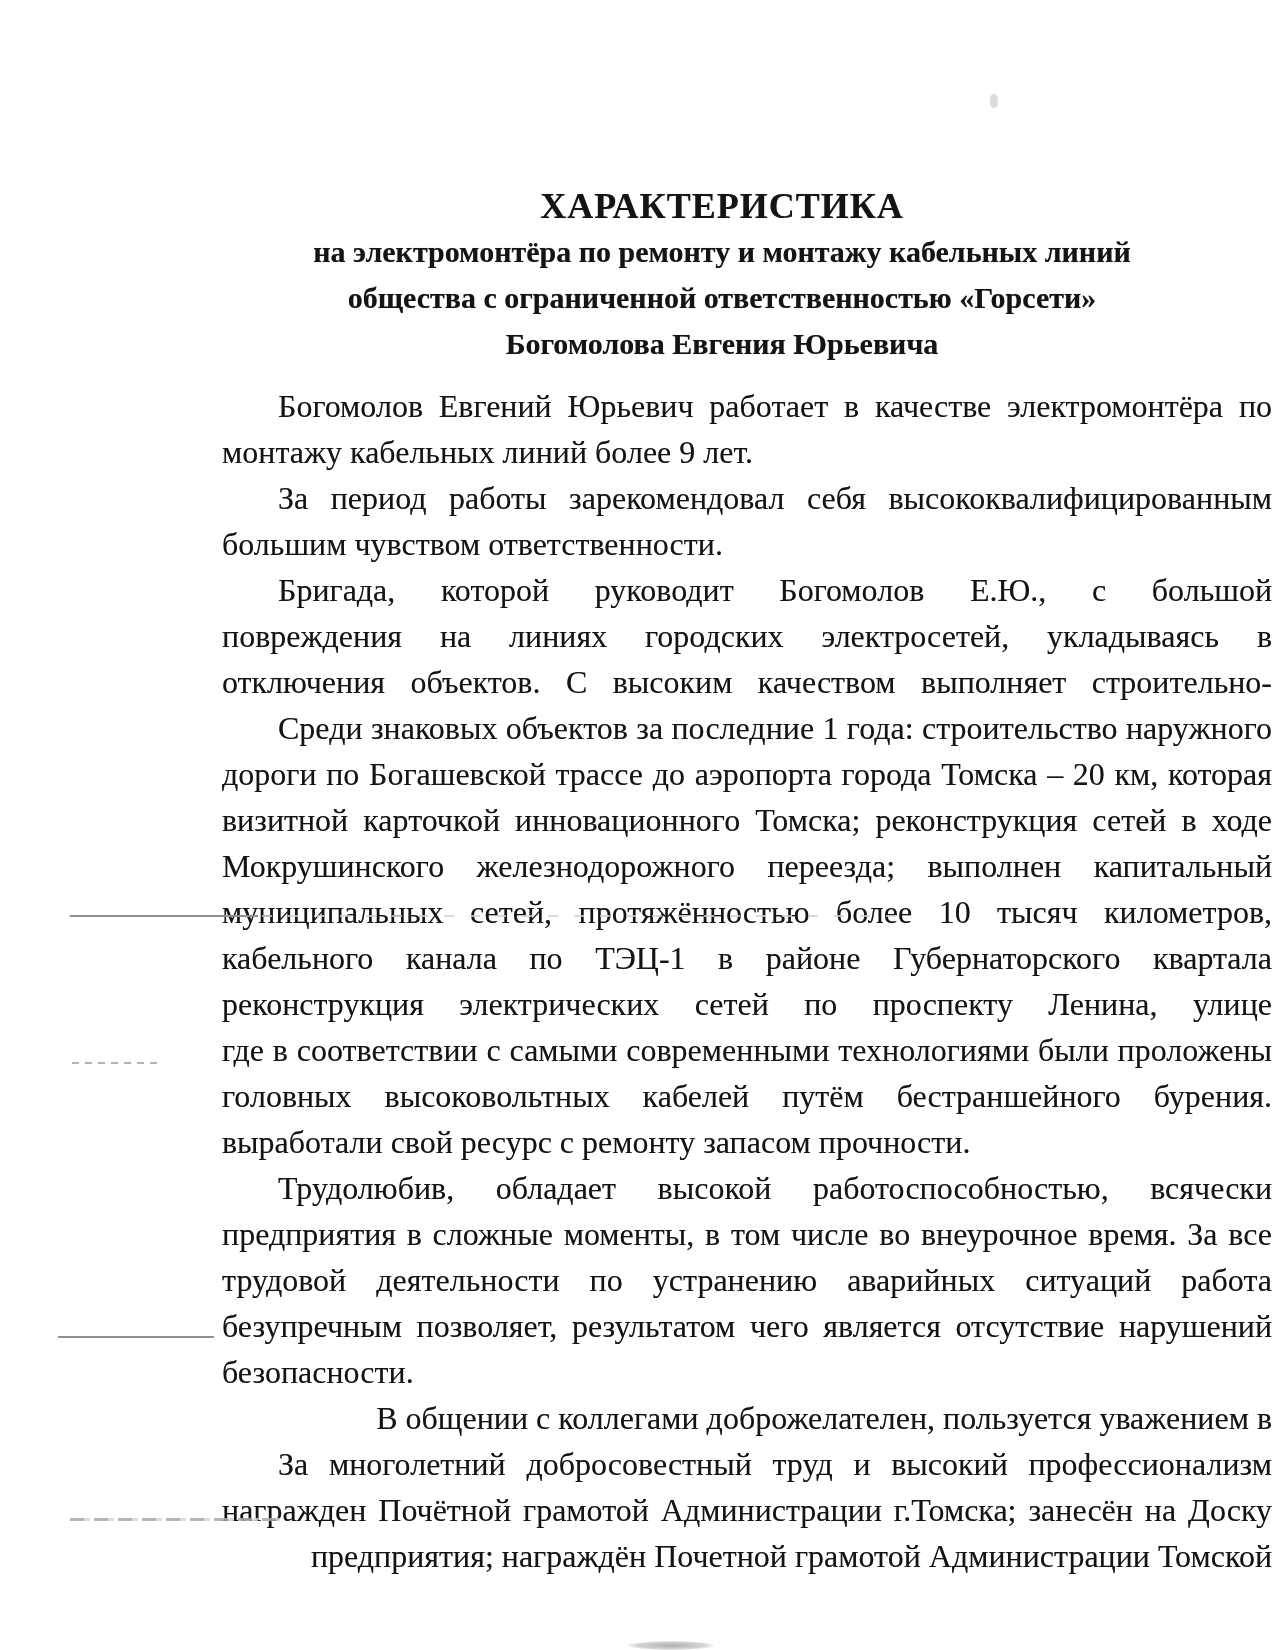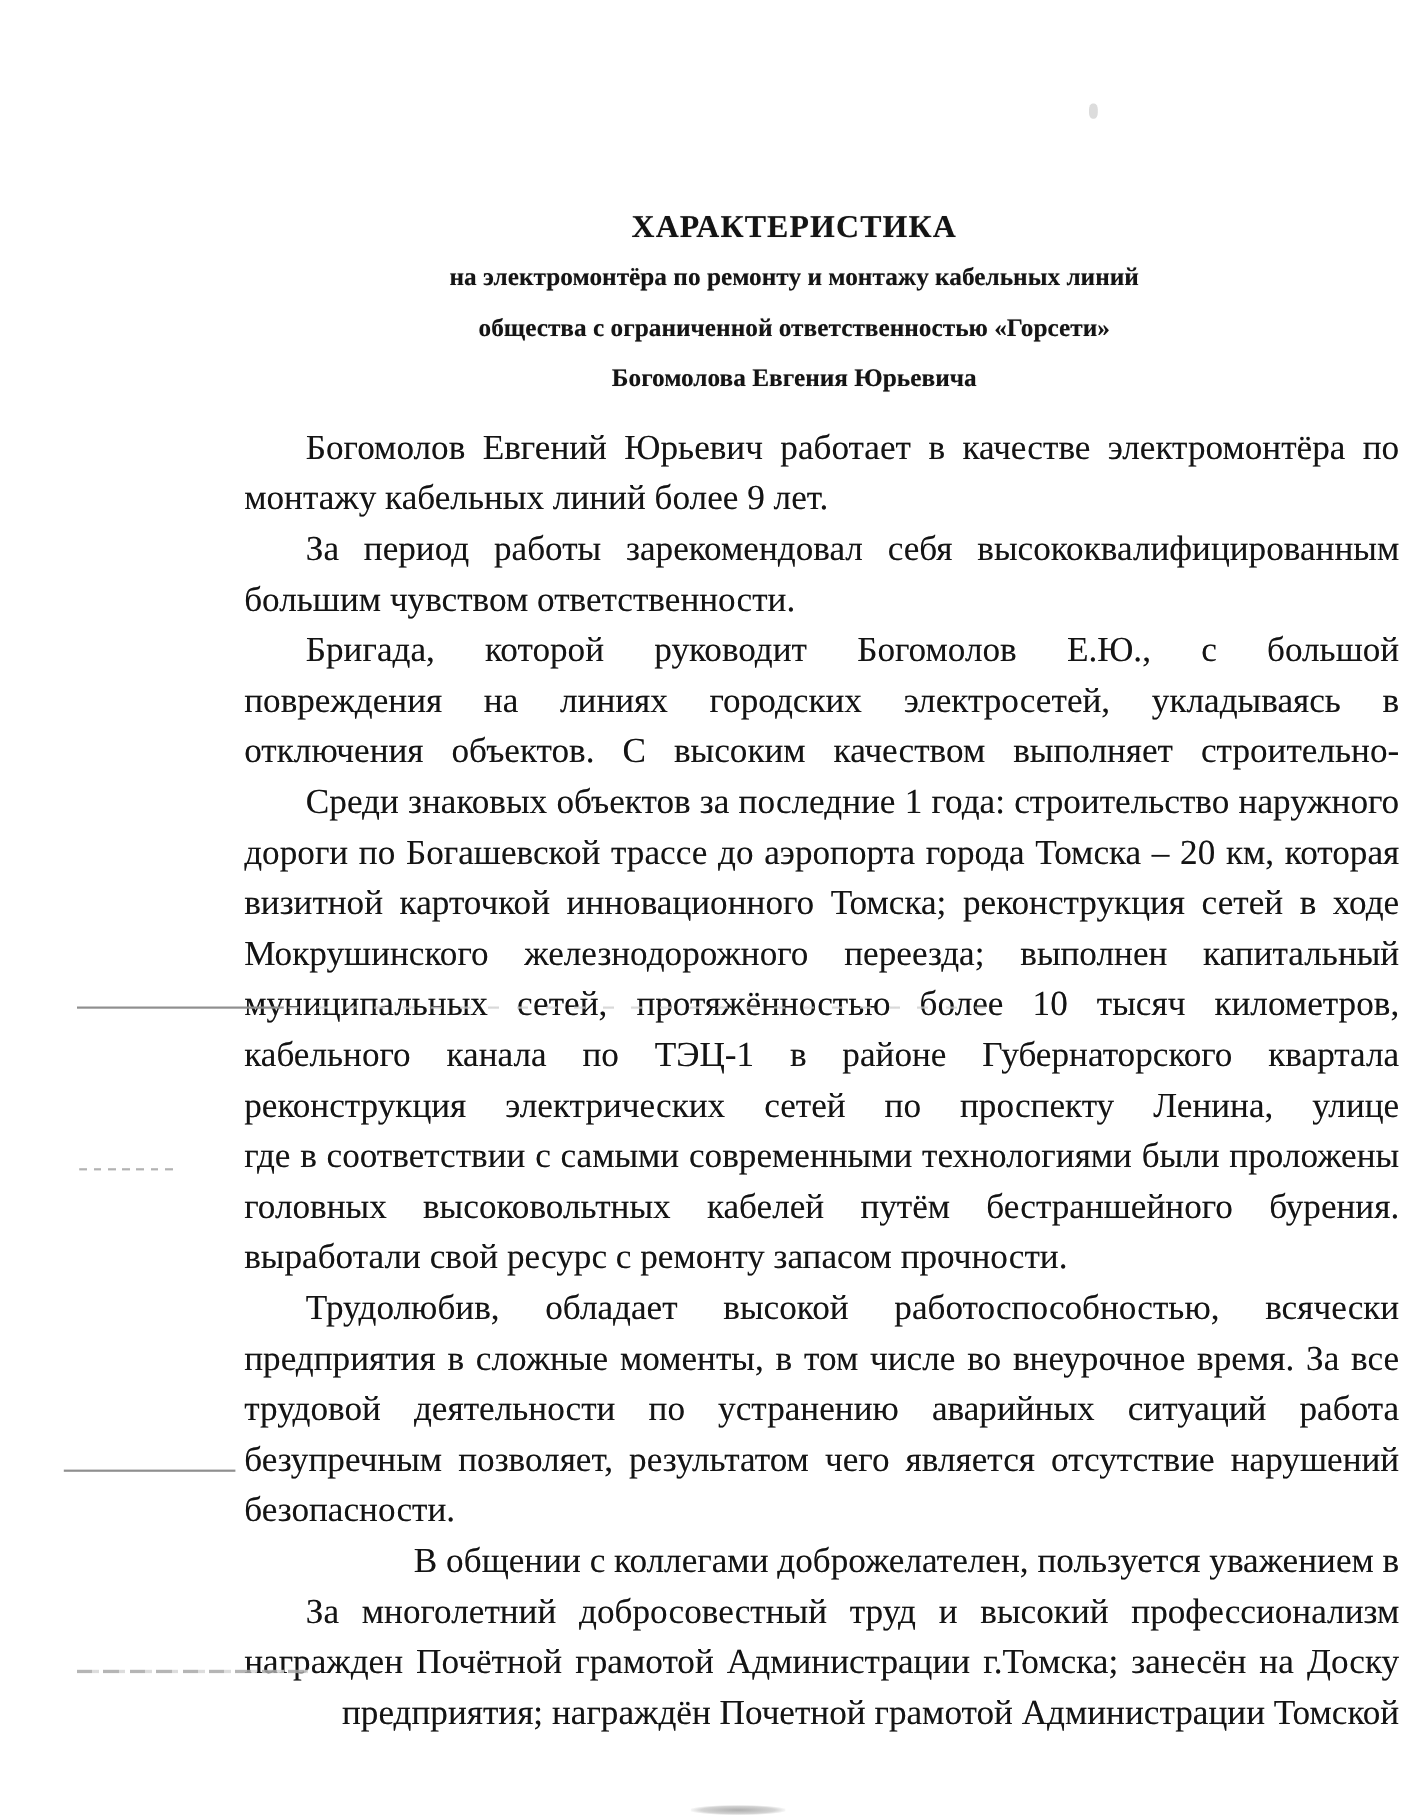--- a/index.html
+++ b/index.html
@@ -27,26 +27,26 @@
     width: 1050px;
   }
   .heading {
     width: 1000px;
     text-align: center;
     font-weight: bold;
   }
   .heading .h-line {
     height: 46px;
     line-height: 46px;
-    font-size: 23px;
+    font-size: 30px;
     text-shadow: 0 0 0.7px rgba(0,0,0,0.45);
     white-space: nowrap;
   }
   .heading .h-title {
-    font-size: 29px;
+    font-size: 36px;
     letter-spacing: 1px;
   }
   .paragraphs {
     margin-top: 16px;
   }
   .ln {
     height: 46px;
     line-height: 46px;
     font-size: 32px;
     text-align: justify;

